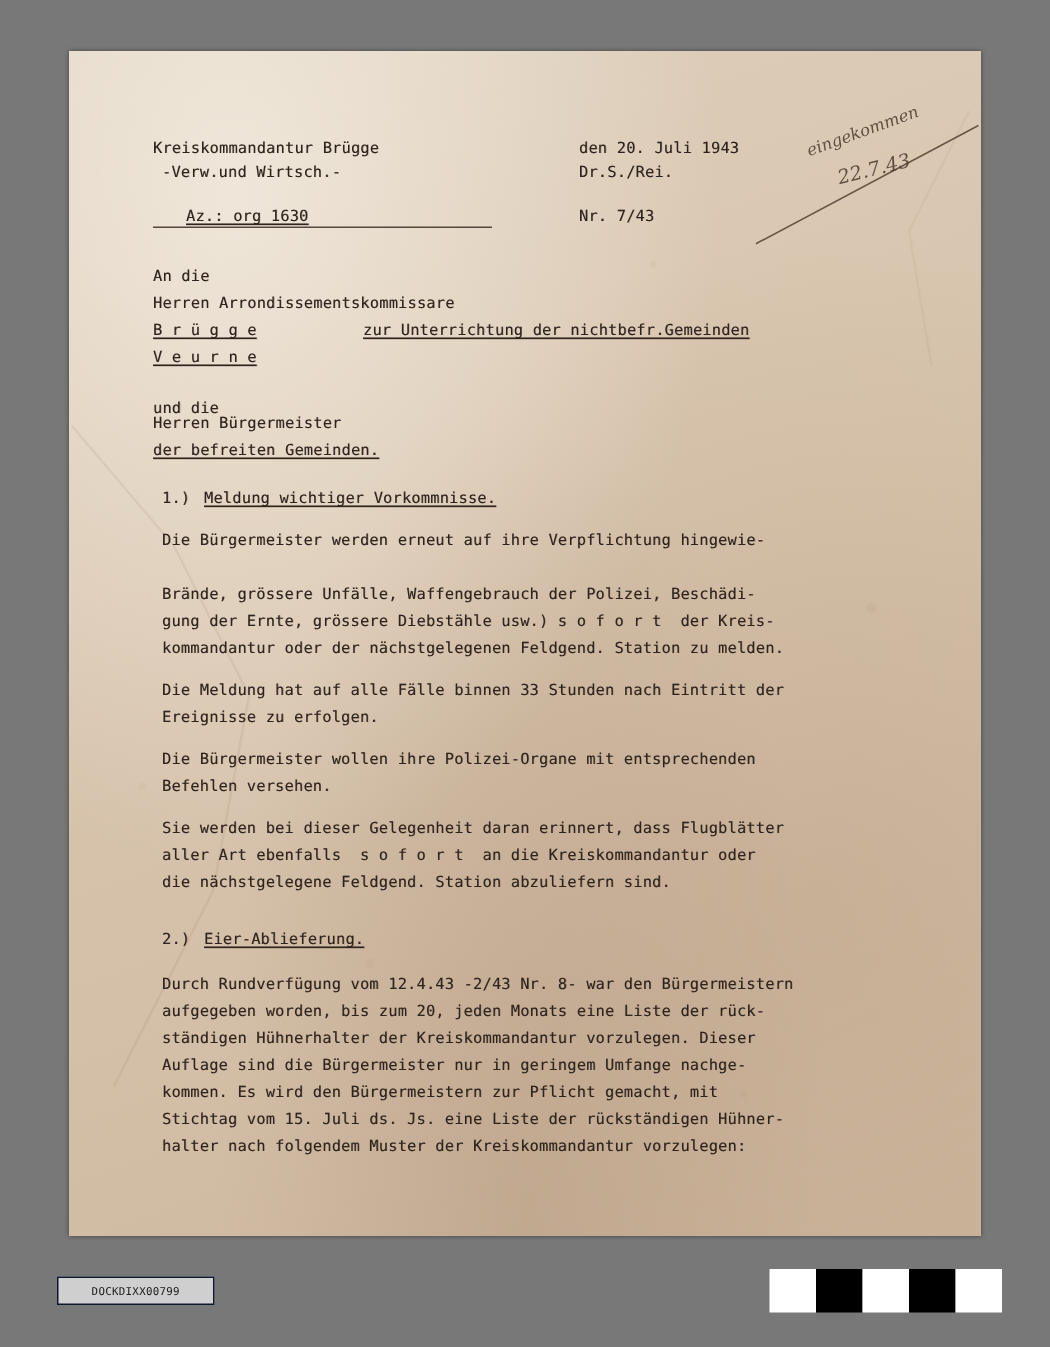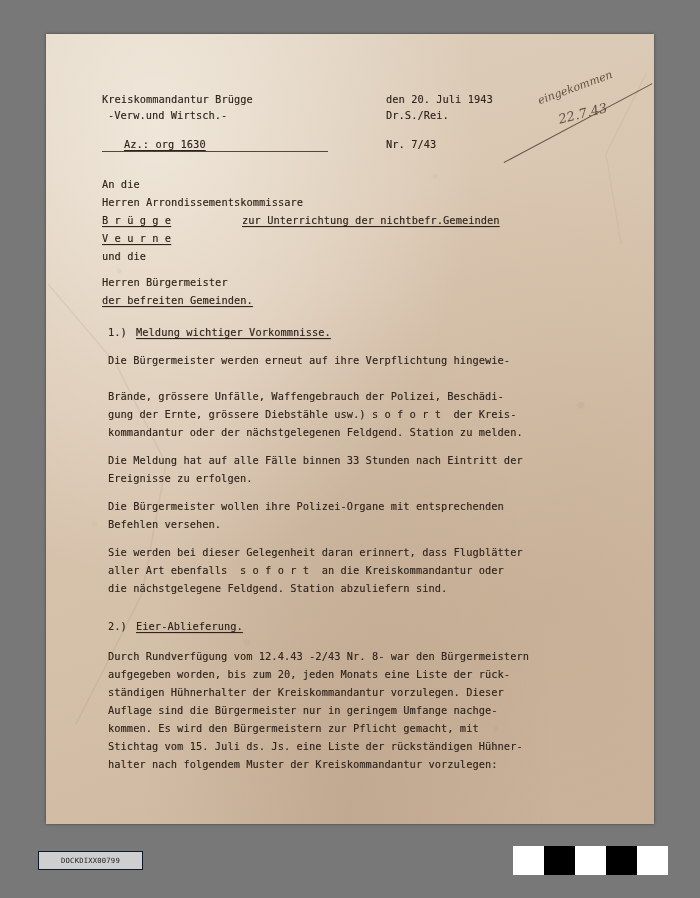--- a/index.html
+++ b/index.html
@@ -165,21 +165,21 @@
 
       <div class="ln hdr-right" style="top:57px;">den 20. Juli 1943</div>
       <div class="ln hdr-right" style="top:73px;">Dr.S./Rei.</div>
       <div class="ln hdr-right" style="top:102px;">Nr. 7/43</div>
 
       <div class="ln" style="left:56px; top:142px;">An die</div>
       <div class="ln" style="left:56px; top:160px;">Herren Arrondissementskommissare</div>
       <div class="ln u" style="left:56px; top:178px;">B r ü g g e</div>
       <div class="ln u" style="left:196px; top:178px;">zur Unterrichtung der nichtbefr.Gemeinden</div>
       <div class="ln u" style="left:56px; top:196px;text-align:right;">V e u r n e</div>
-      <div class="ln" style="left:56px; top:214px;text-align:center;">und die</div>
+      <div class="ln" style="left:56px; top:230px;text-align:center;">und die</div>
       <div class="ln" style="left:56px; top:240px;">Herren Bürgermeister</div>
       <div class="ln u" style="left:56px; top:258px;">der befreiten Gemeinden.</div>
 
       <div class="ln" style="left:62px; top:290px;">1.)</div>
       <div class="ln u" style="left:90px; top:290px;text-align:center;">Meldung wichtiger Vorkommnisse.</div>
 
       <div class="ln" style="left:62px; top:318px;">Die Bürgermeister werden erneut auf ihre Verpflichtung hingewie-</div>
       <div class="ln" style="left:62px; top:354px;">Brände, grössere Unfälle, Waffengebrauch der Polizei, Beschädi-</div>
       <div class="ln" style="left:62px; top:372px;">gung der Ernte, grössere Diebstähle usw.) s o f o r t  der Kreis-</div>
       <div class="ln" style="left:62px; top:390px;">kommandantur oder der nächstgelegenen Feldgend. Station zu melden.</div>

